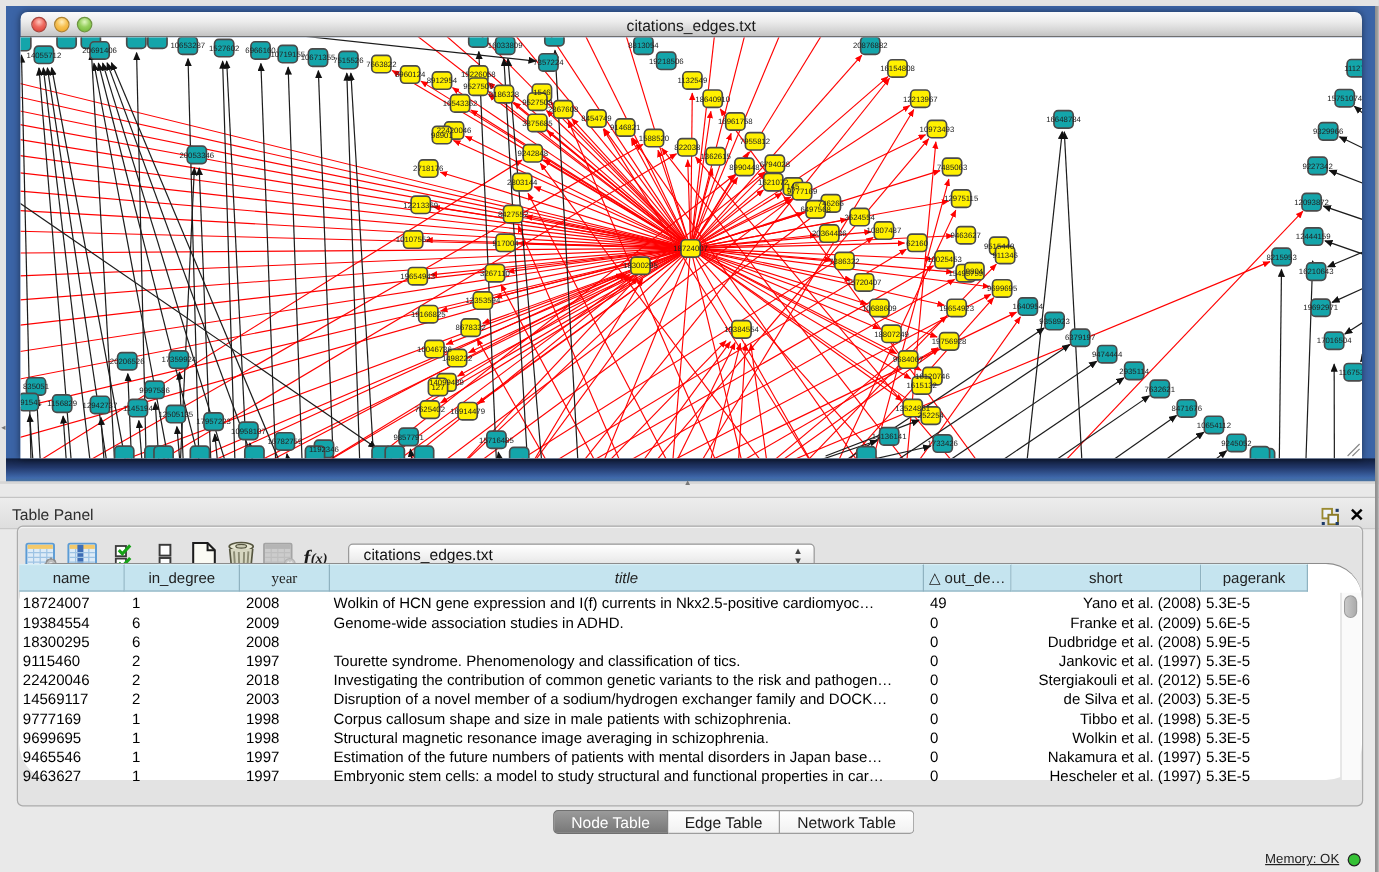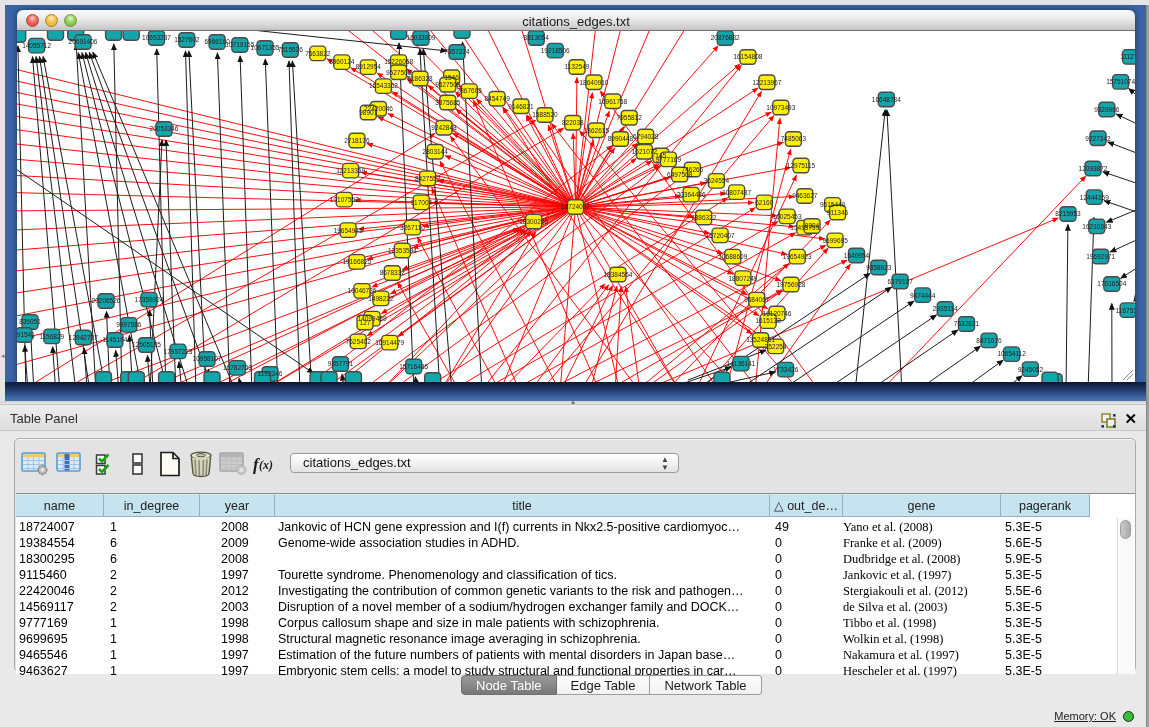--- a/index.html
+++ b/index.html
@@ -8,35 +8,35 @@
 #rightedge{position:absolute;right:0;top:5px;width:3px;height:722px;background:#9f9f9f;border-left:1px solid #8a8a8a;z-index:50;}
 #win{position:absolute;left:17px;top:10px;width:1118px;height:372px;border-radius:6px 6px 0 0;box-shadow:0 0 6px rgba(0,0,0,.5);}
 #titlebar{position:absolute;left:0;top:0;width:100%;height:21px;border-radius:6px 6px 0 0;background:linear-gradient(#fafafa,#ececec 40%,#d6d6d6 75%,#c3c3c3);border-bottom:1px solid #6f6f6f;}
 #title{position:absolute;left:0;top:4px;width:100%;text-align:center;font-size:13px;color:#1a1a1a;}
 .light{position:absolute;top:4px;width:13px;height:13px;border-radius:50%;}
 #lr{left:9px;background:radial-gradient(circle at 50% 30%,#ffc6bd,#ee6a5f 45%,#d93a31);border:1px solid #a8453d;}
 #ly{left:28px;background:radial-gradient(circle at 50% 30%,#ffeebc,#f7c152 45%,#eda421);border:1px solid #ad822f;}
 #lg{left:47px;background:radial-gradient(circle at 50% 30%,#e0f7c0,#97d05f 45%,#6ab52e);border:1px solid #6d9440;}
 #graph{position:absolute;left:0;top:21px;width:1118px;height:351px;background:#fff;overflow:hidden;}
 #tpanel{position:absolute;left:0;top:403px;width:1149px;height:324px;background:#e9e9e9;}
-#tpbar{position:absolute;left:0;top:1px;width:1149px;height:27px;background:linear-gradient(#ededed,#dedede);border-top:1px solid #c4c4c4;border-bottom:1px solid #c9c9c9;}
+#tpbar{position:absolute;left:0;top:11px;width:1149px;height:27px;background:linear-gradient(#ededed,#dedede);border-top:1px solid #c4c4c4;border-bottom:1px solid #c9c9c9;}
 #tpbar span{position:absolute;left:10px;top:6px;font-size:13px;color:#2e2e2e;}
 #tcontainer{position:absolute;left:14px;top:35px;width:1122px;height:234px;background:#e3e3e3;border:1px solid #ababab;border-radius:5px;box-shadow:inset 0 1px 0 #f5f5f5;}
 #icons{position:absolute;left:0px;top:8px;}
 #dropdown{position:absolute;left:275px;top:14px;width:389px;height:20px;background:linear-gradient(#ffffff,#efefef 60%,#e2e2e2);border:1px solid #9a9a9a;border-radius:4px;font-size:13px;color:#111;line-height:18px;padding-left:12px;}
 #dropdown .st{position:absolute;right:9px;top:2px;font-size:8px;color:#444;line-height:8px;text-align:center;}
-#tablewrap{position:absolute;left:1px;top:54px;width:1119px;height:181px;background:#fff;border-top:1px solid #8c8c8c;}
+#tablewrap{position:absolute;left:1px;top:30px;width:1119px;height:181px;background:#fff;border-top:1px solid #8c8c8c;border-radius:30px;}
 #thead{position:absolute;left:0;top:0;height:24px;width:1074px;}
 #thead div{position:absolute;top:0;height:23px;background:#c5e4ef;border-right:1px solid #8fb2c0;border-bottom:1px solid #8fb2c0;border-top:1px solid #d8eef5;font-size:12.5px;color:#222;text-align:center;line-height:23px;}
 #tbody{position:absolute;left:0;top:25px;width:1075px;font-size:12.5px;color:#000;}
 .tr{position:absolute;left:0;height:16px;width:1075px;line-height:16px;white-space:nowrap;}
 .tr div{position:absolute;top:0;overflow:hidden;}
-.c0{left:3px;width:85px;}.c1{left:94px;width:90px;}.c2{left:189px;width:80px;margin-left:16px;}
+.c0{left:3px;width:85px;}.c1{left:94px;width:90px;}.c2{left:189px;width:80px;}
 .c3{left:262px;width:492px;}.c4{left:759px;width:70px;}
-.c5{left:827px;width:158px;text-align:left;font-family:Liberation Serif, serif;}.c6{left:989px;width:100px;}
+.c5{left:827px;width:158px;text-align:right;}.c6{left:989px;width:100px;}
 #vscroll{position:absolute;right:1px;top:24px;width:17px;height:156px;background:#fafafa;border-left:1px solid #d9d9d9;}
 #vthumb{position:absolute;left:2px;top:2px;width:11px;height:19px;background:linear-gradient(90deg,#c9c9c9,#ababab);border:1px solid #9b9b9b;border-radius:6px;}
 #tabs{position:absolute;left:427px;top:272px;height:20px;display:flex;font-size:13px;padding-left:34px;}
 #tabs div{height:20px;line-height:19px;padding:0 14px;background:linear-gradient(#ffffff,#f1f1f1);border:1px solid #9d9d9d;border-left:none;color:#1a1a1a;}
 #tabs div.sel{background:linear-gradient(#9a9a9a,#787878);color:#fff;border:1px solid #6f6f6f;border-radius:4px 0 0 4px;}
 #tabs div:last-child{border-radius:0 4px 4px 0;}
 #statusdot{position:absolute;right:15px;bottom:5px;width:11px;height:11px;border-radius:50%;background:#35c135;border:1.5px solid #222;}
 #statustext{position:absolute;right:33px;bottom:5px;font-size:11px;color:#222;text-decoration:underline;}
 #floaticon{position:absolute;right:33px;top:8px;}
 #closex{position:absolute;right:12px;top:5px;font-size:15px;font-weight:bold;color:#000;}
@@ -645,32 +645,32 @@
 </g>
 
 <text x="238" y="23" font-family="Liberation Serif, serif" font-style="italic" font-weight="bold" font-size="17" fill="#1a1a1a">f</text>
 <text x="244" y="22" font-family="Liberation Serif, serif" font-style="italic" font-weight="bold" font-size="12" fill="#1a1a1a">(x)</text>
 </svg></div>
   <div id="dropdown">citations_edges.txt<div class="st">▲<br>▼</div></div>
   <div id="tablewrap">
    <div id="thead">
      <div style="left:0;width:88px;">name</div>
      <div style="left:88px;width:96px;">in_degree</div>
-     <div style="left:184px;width:75px;">year</div>
-     <div style="left:259px;width:495px;">title</div>
+     <div style="left:184px;width:75px;font-family:Liberation Serif, serif;">year</div>
+     <div style="left:259px;width:495px;font-style:italic;">title</div>
      <div style="left:754px;width:73px;">△ out_de…</div>
-     <div style="left:827px;width:158px;">gene</div>
+     <div style="left:827px;width:158px;">short</div>
      <div style="left:985px;width:89px;">pagerank</div>
    </div>
    <div id="tbody">
             <div class="tr" style="top:0px;">
               <div class="c0">18724007</div>
               <div class="c1">1</div>
               <div class="c2">2008</div>
-              <div class="c3">Jankovic of HCN gene expression and I(f) currents in Nkx2.5-positive cardiomyoc…</div>
+              <div class="c3">Wolkin of HCN gene expression and I(f) currents in Nkx2.5-positive cardiomyoc…</div>
               <div class="c4">49</div>
               <div class="c5">Yano et al. (2008)</div>
               <div class="c6">5.3E-5</div>
             </div>
 <div class="tr" style="top:16px;">
               <div class="c0">19384554</div>
               <div class="c1">6</div>
               <div class="c2">2009</div>
               <div class="c3">Genome-wide association studies in ADHD.</div>
               <div class="c4">0</div>
@@ -690,21 +690,21 @@
               <div class="c1">2</div>
               <div class="c2">1997</div>
               <div class="c3">Tourette syndrome. Phenomenology and classification of tics.</div>
               <div class="c4">0</div>
               <div class="c5">Jankovic et al. (1997)</div>
               <div class="c6">5.3E-5</div>
             </div>
 <div class="tr" style="top:64px;">
               <div class="c0">22420046</div>
               <div class="c1">2</div>
-              <div class="c2">2012</div>
+              <div class="c2">2018</div>
               <div class="c3">Investigating the contribution of common genetic variants to the risk and pathogen…</div>
               <div class="c4">0</div>
               <div class="c5">Stergiakouli et al. (2012)</div>
               <div class="c6">5.5E-6</div>
             </div>
 <div class="tr" style="top:80px;">
               <div class="c0">14569117</div>
               <div class="c1">2</div>
               <div class="c2">2003</div>
               <div class="c3">Disruption of a novel member of a sodium/hydrogen exchanger family and DOCK…</div>

